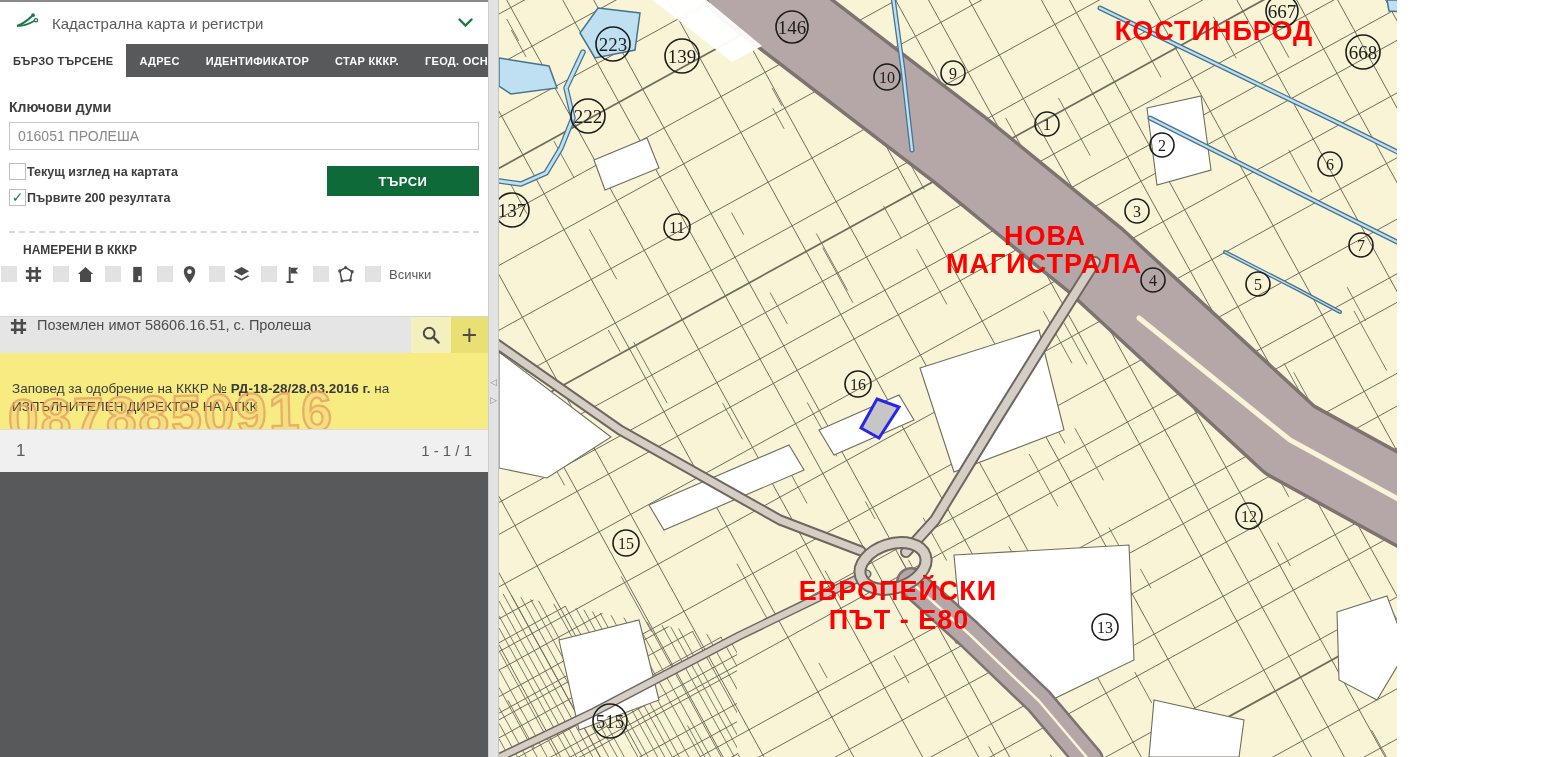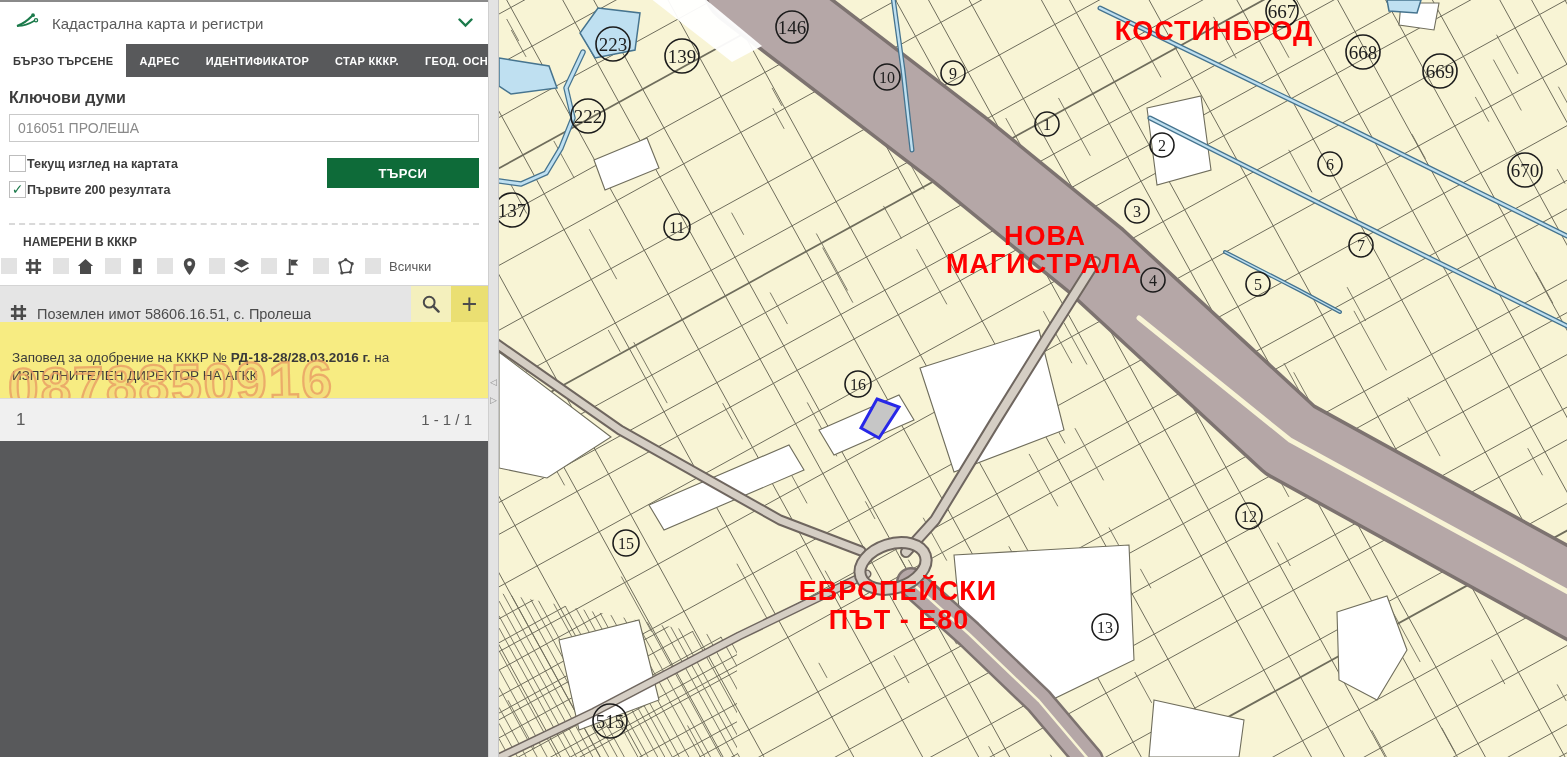--- a/index.html
+++ b/index.html
@@ -1,48 +1,48 @@
 <!DOCTYPE html>
 <html><head>
 <meta charset="utf-8">
 <style>
   html,body{margin:0;padding:0;width:1567px;height:757px;overflow:hidden;
     font-family:"Liberation Sans","DejaVu Sans",sans-serif;background:#fff;}
-  .wrap{display:flex;width:1567px;height:757px;border-radius:32px;}
+  .wrap{display:flex;width:1397px;height:757px;border-radius:32px;}
   
   .sidebar{width:488px;height:757px;display:flex;flex-direction:column;background:#fff;
     border-top:2px solid #8a8a8a;box-sizing:border-box;flex:none;}
   .app-header{height:42px;display:flex;align-items:center;padding:0 15px;gap:13px;background:#fff;flex:none;}
   .app-title{font-size:15px;color:#5a5a5a;flex:1;}
   .chev{display:flex;align-items:center;cursor:pointer;}
   .tabbar{height:33px;background:#58595b;display:flex;align-items:stretch;flex:none;}
   .tab{display:flex;align-items:center;padding:0 13px;font-size:11px;font-weight:bold;color:#fff;
     letter-spacing:.3px;cursor:pointer;white-space:nowrap;}
   .tab.active{background:#fff;color:#3a3a3a;}
   .search-area{padding:10px 9px 0 9px;background:#fff;flex:none;}
-  .field-label{font-size:16px;font-weight:bold;color:#3d3d3d;margin:2px 0 7px 0;}
+  .field-label{font-size:14px;font-weight:bold;color:#3d3d3d;margin:12px 0 7px 0;}
   .kw-input{width:100%;box-sizing:border-box;height:28px;border:1px solid #c9c9c9;padding:8px 8px;
     font-size:14px;color:#8a8a8a;font-family:inherit;outline:none;}
   .opts-row{position:relative;margin-top:13px;height:60px;}
   .chk{display:flex;align-items:center;gap:1px;margin-bottom:9px;cursor:pointer;}
   .box{width:17px;height:17px;box-sizing:border-box;border:1px solid #bdbdbd;background:#fff;
     color:#1b7a4b;font-size:14px;line-height:15px;text-align:center;font-weight:bold;flex:none;}
   .chk-label{font-size:12.5px;font-weight:bold;color:#3d3d3d;}
   .search-btn{position:absolute;right:0;top:3px;width:152px;height:30px;background:#0e6b39;color:#fff;
     font-weight:bold;font-size:13px;letter-spacing:.5px;border:none;cursor:pointer;font-family:inherit;}
   .dashed{border-top:2px dashed #d9d9d9;margin:8px 0 0 0;}
   .sec-title{padding:10px 9px 7px 23px;font-size:12px;font-weight:bold;color:#3d3d3d;}
   .filter-row{display:flex;align-items:center;padding:0 0 9px 1px;}
   .fbox{width:16px;height:16px;background:#e2e2e2;margin-right:6px;flex:none;cursor:pointer;}
   .ficon{width:21px;height:20px;margin-right:9px;display:inline-flex;align-items:center;
     justify-content:center;cursor:pointer;flex:none;}
   .ficon svg{width:19px;height:19px;}
   .all-label{font-size:13px;color:#5a5a5a;margin-left:2px;}
-  .result-row{height:36px;background:#e5e5e5;display:flex;align-items:flex-end;padding-left:9px;
-    border-top:1px solid #d4d4d4;cursor:pointer;}
+  .result-row{height:36px;background:#e5e5e5;display:flex;align-items:flex-start;padding-left:9px;
+    border-top:1px solid #d4d4d4;cursor:pointer;margin-top:23px;}
   .r-icon{display:flex;align-items:center;}
   .r-title{font-size:14.5px;color:#4c4c4c;margin-left:9px;white-space:nowrap;overflow:hidden;}
   .r-search{width:40px;height:36px;background:#f4f0bd;display:flex;align-items:center;
     justify-content:center;margin-left:auto;cursor:pointer;flex:none;}
   .r-add{width:37px;height:36px;background:#eadf72;display:flex;align-items:center;justify-content:center;
     font-size:27px;color:#4c4c4c;cursor:pointer;flex:none;line-height:1;}
   .detail{background:#f7ec82;padding:9px 12px 13px 12px;font-size:13.5px;color:#3a3a3a;
     line-height:1.33;position:relative;overflow:hidden;}
   .watermark{position:absolute;left:8px;top:26px;font-size:55px;font-weight:bold;letter-spacing:2px;
     color:rgba(232,156,102,0.16);-webkit-text-stroke:2.2px rgba(233,158,100,0.8);

